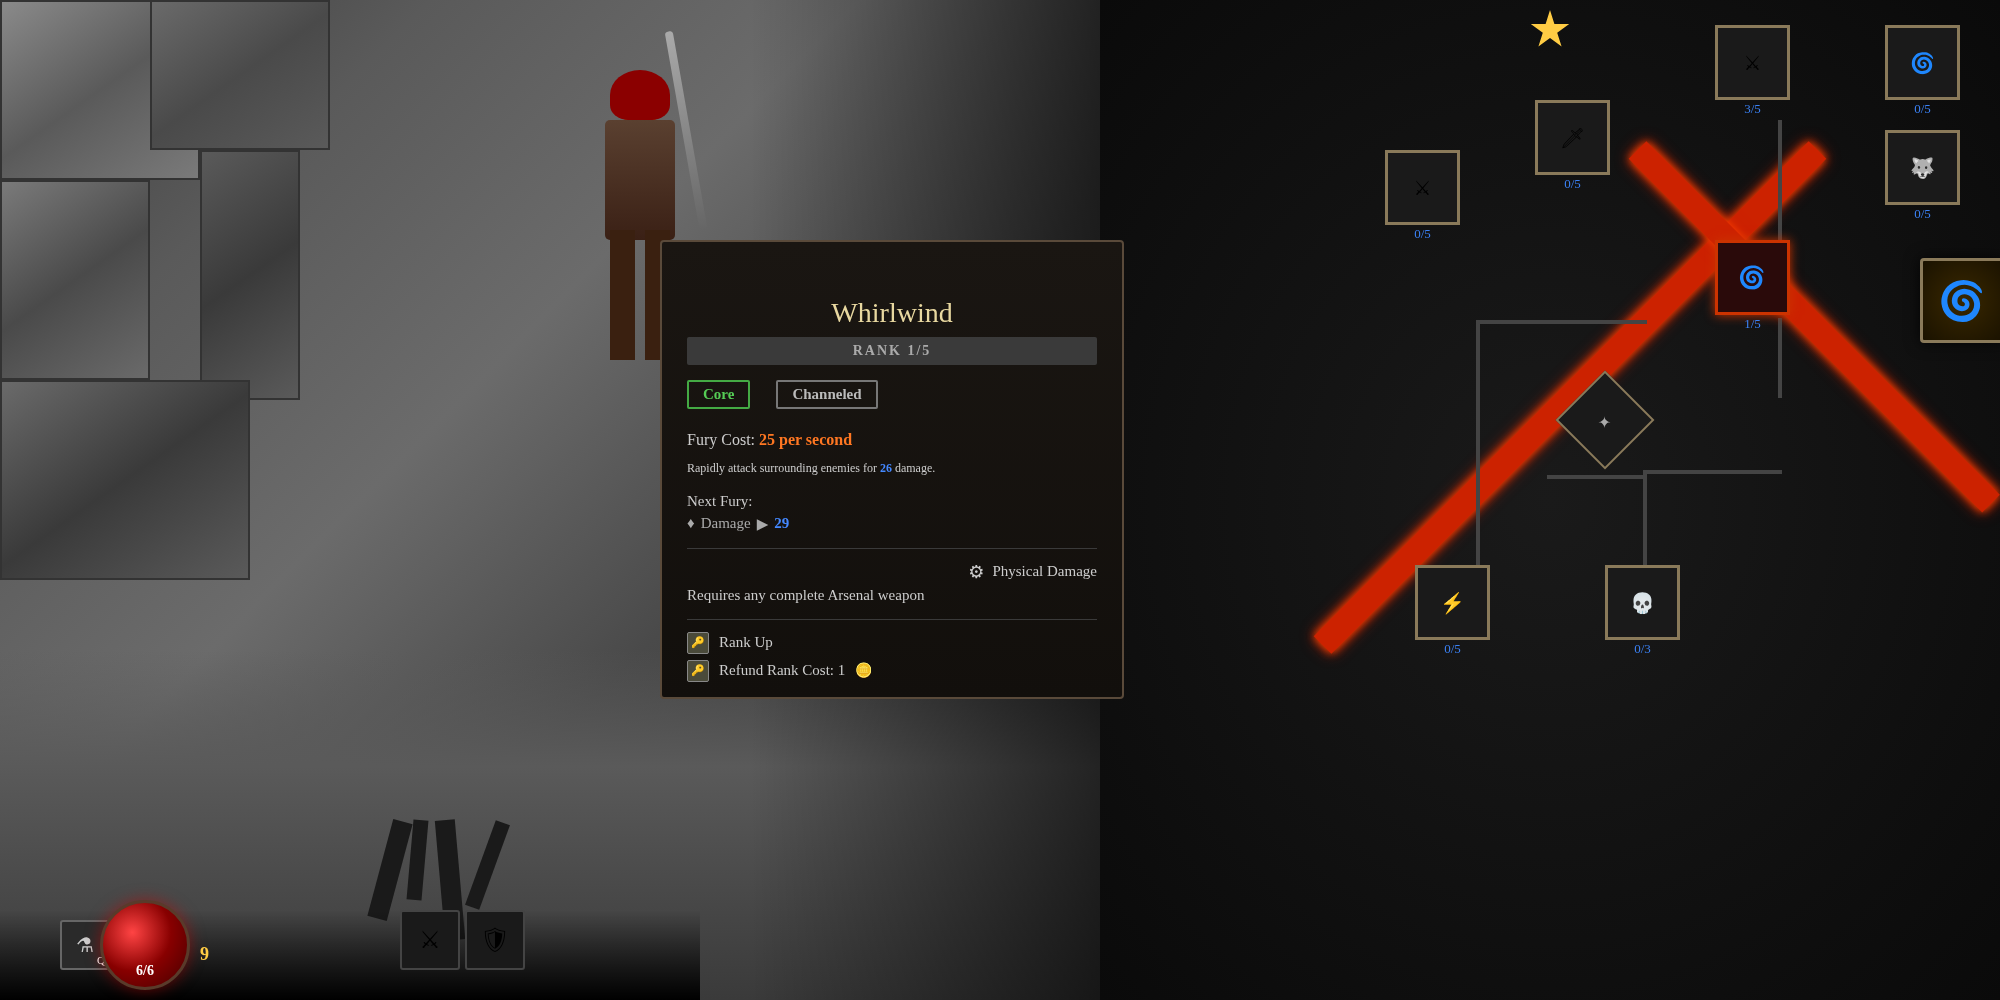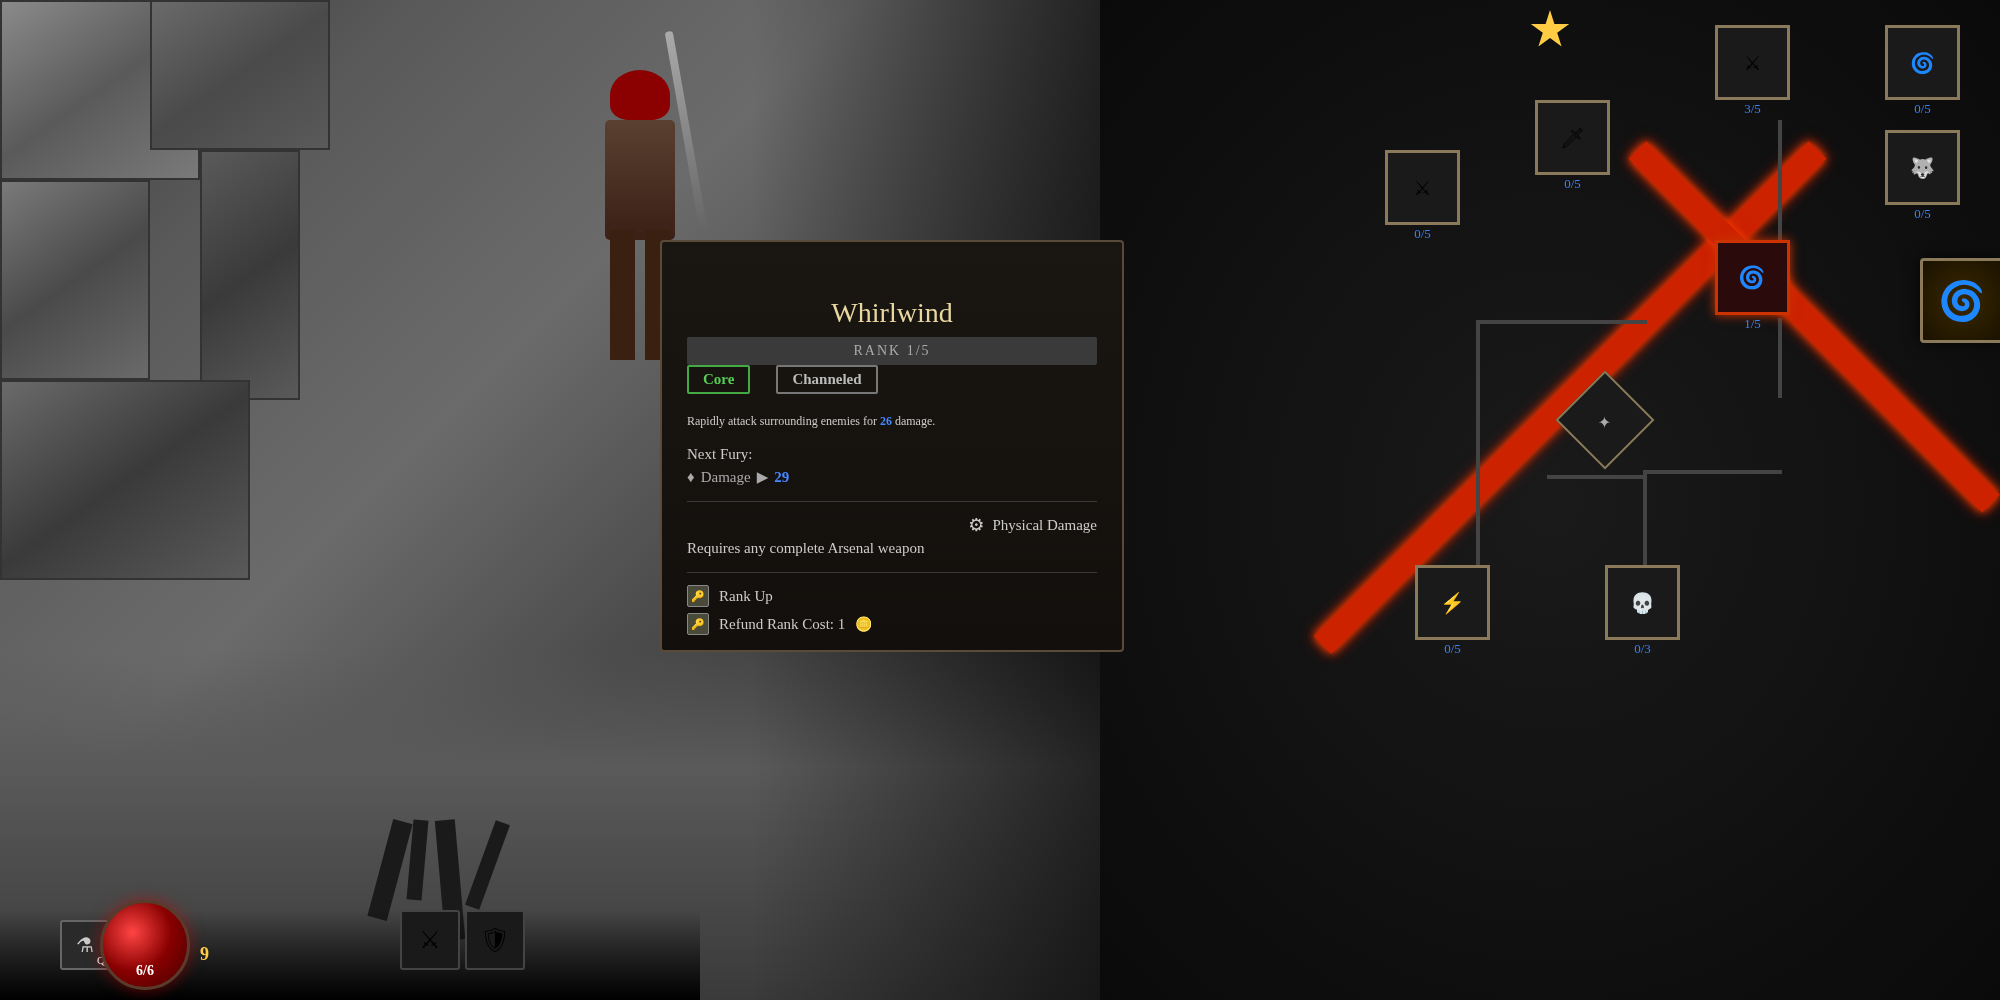--- a/index.html
+++ b/index.html
@@ -138,20 +138,22 @@
       margin-bottom: 8px;
     }
 
     .skill-rank-bar {
       background: #3a3a3a;
       height: 28px;
       border-radius: 2px;
       display: flex;
       align-items: center;
       justify-content: center;
+      margin-bottom: 15px;
+      font-weight: bold;
     }
 
     .skill-rank-text {
       color: #aaa;
       font-size: 14px;
       letter-spacing: 2px;
       text-transform: uppercase;
     }
 
     .skill-tags {
@@ -477,20 +479,24 @@
     <div class="skill-rank-bar">
       <span class="skill-rank-text">RANK 1/5</span>
     </div>
 
     <div class="skill-tags">
       <span class="skill-tag core">Core</span>
       <span class="skill-tag channeled">Channeled</span>
     </div>
 
     <div class="skill-desc">
+      <div class="fury">
+        <span>Fury Cost:</span>
+        <span class="highlight">25 per second</span>
+      </div>
       <div class="desc-text">
         <span>Rapidly attack surrounding enemies for </span><span class="highlight">26</span><span> damage.</span>
       </div>
     </div>
 
     <div class="skill-next-rank">
       <div class="label">Next Fury:</div>
       <div class="item">
         <span>♦</span>
         <span>Damage</span>

